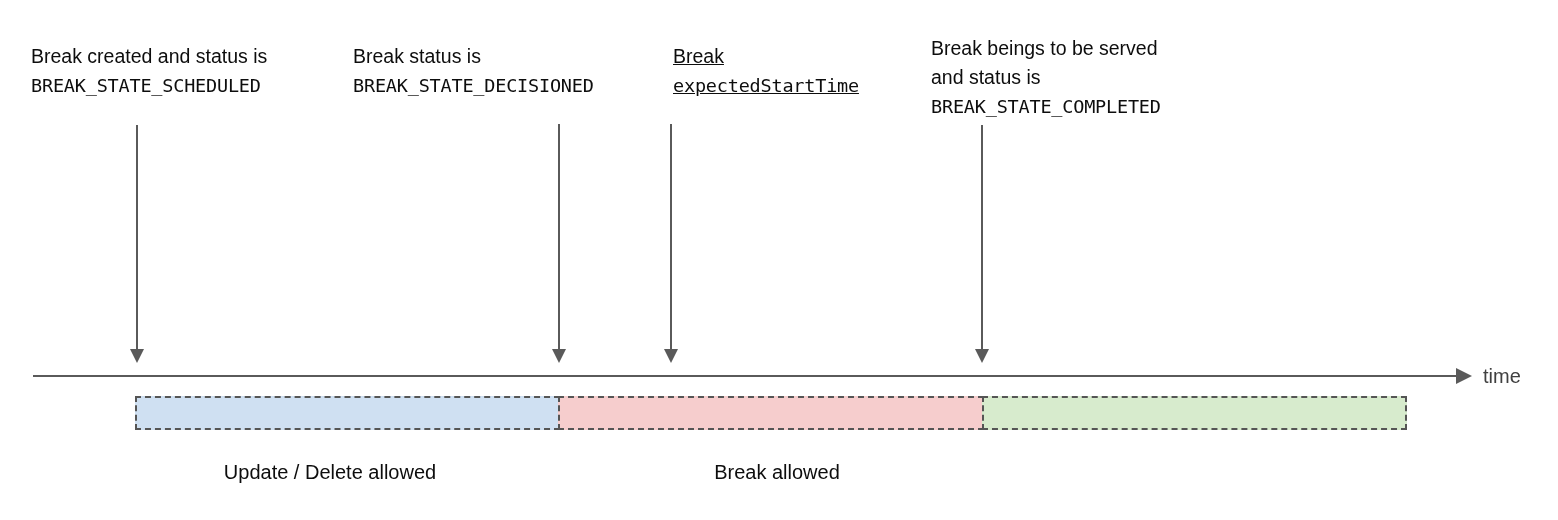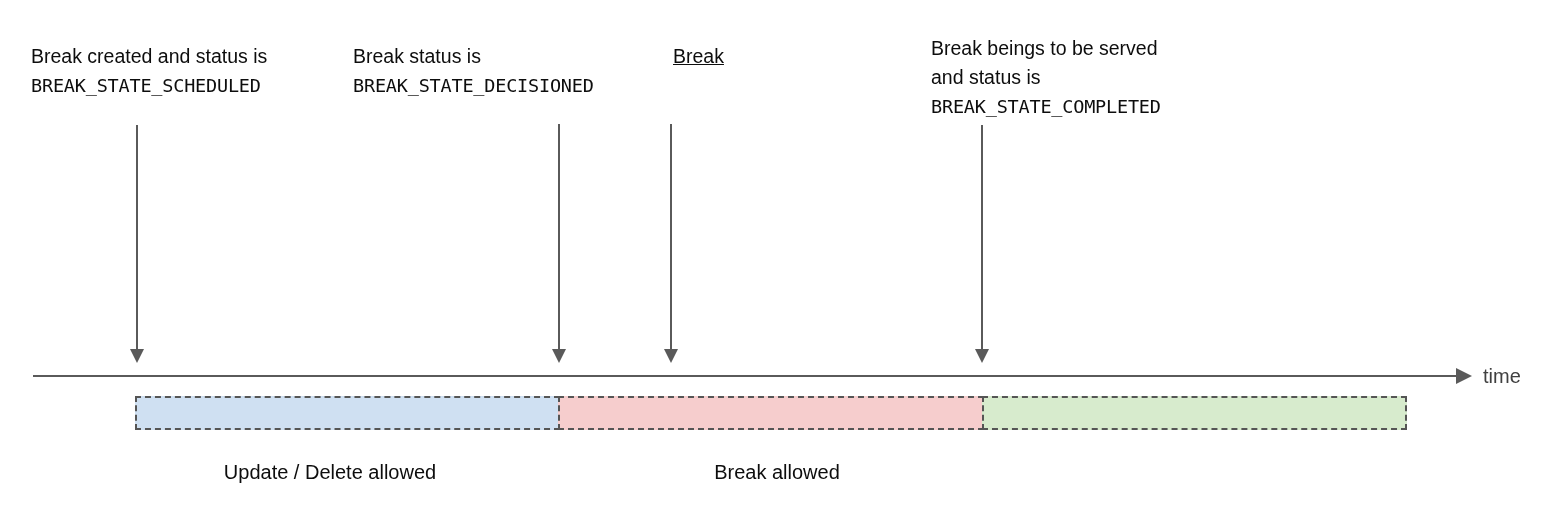--- a/index.html
+++ b/index.html
@@ -126,20 +126,21 @@
     <div class="mono">BREAK_STATE_DECISIONED</div>
   </div>
 
   <div class="annot" id="annot-0">
     <div class="sans">Break created and status is</div>
     <div class="mono">BREAK_STATE_SCHEDULED</div>
   </div>
 
   <div class="annot" id="annot-2">
     <div class="sans">Break</div>
+    <div class="mono">expectedStartTime</div>
   </div>
 
   <div class="annot" id="annot-3">
     <div class="sans">Break beings to be served</div>
     <div class="sans">and status is</div>
     <div class="mono">BREAK_STATE_COMPLETED</div>
   </div>
 
   <div class="vmarker" style="left:130px; top:125px; height:238px;">
     <div class="shaft" style="height:224px;"></div>

